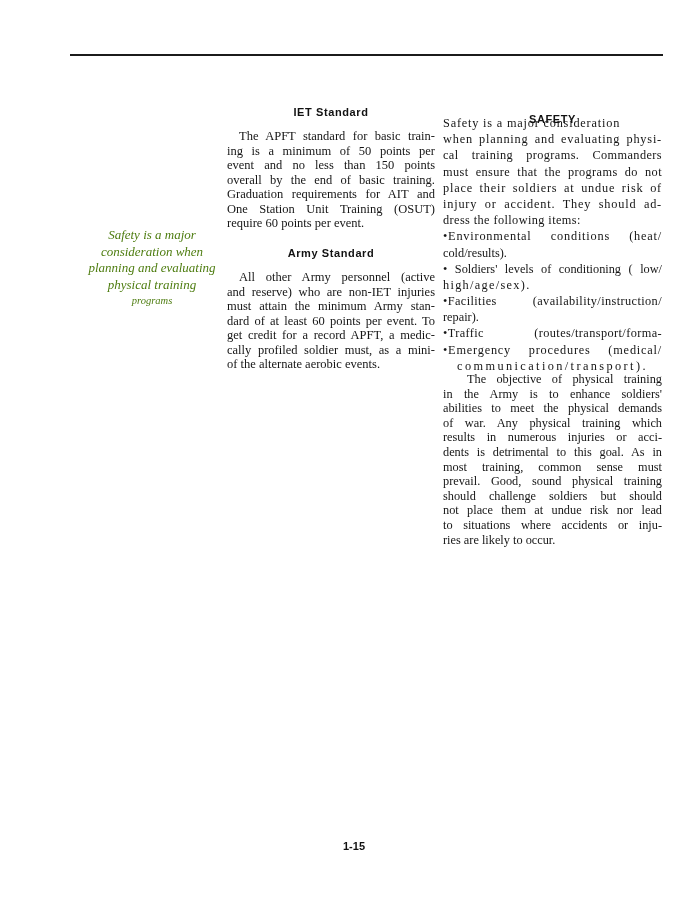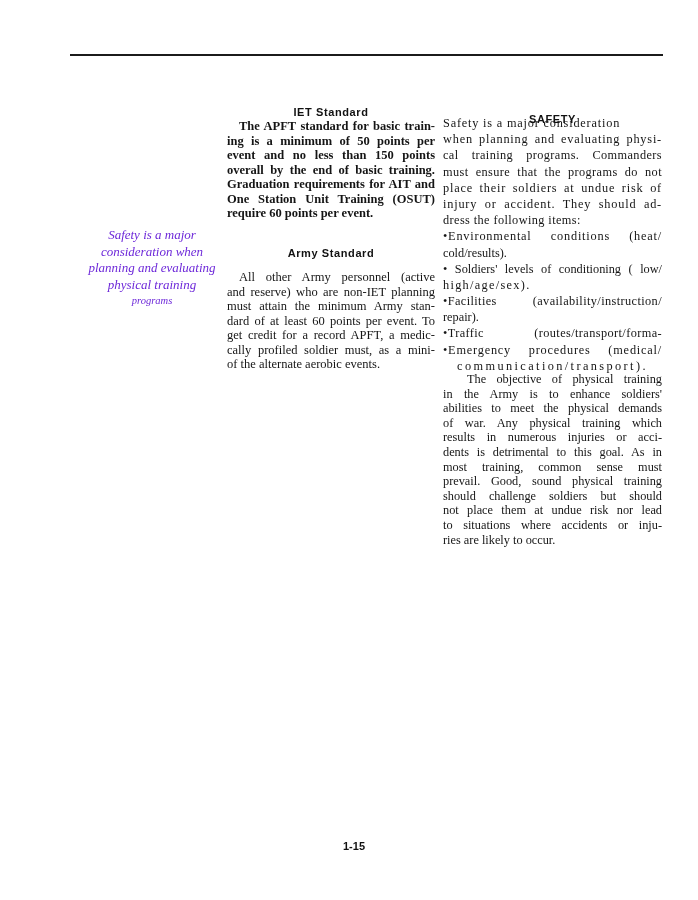--- a/index.html
+++ b/index.html
@@ -19,21 +19,21 @@
   .heading {
     position:absolute;
     font-family:Liberation Sans, sans-serif;
     font-weight:bold; font-size:11px; letter-spacing:0.6px;
     text-align:center; color:#111;
   }
   
   .margin-note {
     position:absolute; left:76px; top:227px; width:152px;
     text-align:center; font-style:italic;
-    font-size:13px; line-height:16.5px; color:#6d28d9;
+    font-size:13px; line-height:16.5px; color:#4d7c0f;
   }
   .mn { height:16.5px; }
   .mn-small { font-size:10.5px; }
   
   .block { position:absolute; }
   .col-mid   { left:227px; width:208px; }
   .col-right { left:443px; width:219px; }
   
   .line  { font-size:12.5px; height:14.5px; line-height:14.5px; }
   .rline { font-size:12.3px; height:16.2px; line-height:16.2px; }
@@ -62,35 +62,35 @@
   <div class="margin-note">
     <div class="mn">Safety is a major</div>
     <div class="mn">consideration when</div>
     <div class="mn">planning and evaluating</div>
     <div class="mn">physical training</div>
     <div class="mn mn-small">programs</div>
   </div>
 
   <div class="heading col-mid" style="top:106px;">IET Standard</div>
 
-  <div class="block col-mid" style="top:119px;font-weight:bold;">
+  <div class="block col-mid" style="top:129px;">
     <div class="line j ind12">The APFT standard for basic train-</div>
     <div class="line j">ing is a minimum of 50 points per</div>
     <div class="line j">event and no less than 150 points</div>
     <div class="line j">overall by the end of basic training.</div>
     <div class="line j">Graduation requirements for AIT and</div>
     <div class="line j">One Station Unit Training (OSUT)</div>
     <div class="line">require 60 points per event.</div>
   </div>
 
   <div class="heading col-mid" style="top:247px;">Army Standard</div>
 
   <div class="block col-mid" style="top:270px;">
     <div class="line j ind12">All other Army personnel (active</div>
-    <div class="line j">and reserve) who are non-IET planning</div>
+    <div class="line j">and reserve) who are non-IET injuries</div>
     <div class="line j">must attain the minimum Army stan-</div>
     <div class="line j">dard of at least 60 points per event. To</div>
     <div class="line j">get credit for a record APFT, a medic-</div>
     <div class="line j">cally profiled soldier must, as a mini-</div>
     <div class="line">of the alternate aerobic events.</div>
   </div>
 
   <div class="heading col-right" style="top:113px;">SAFETY</div>
 
   <div class="block col-right" style="top:115px;">

